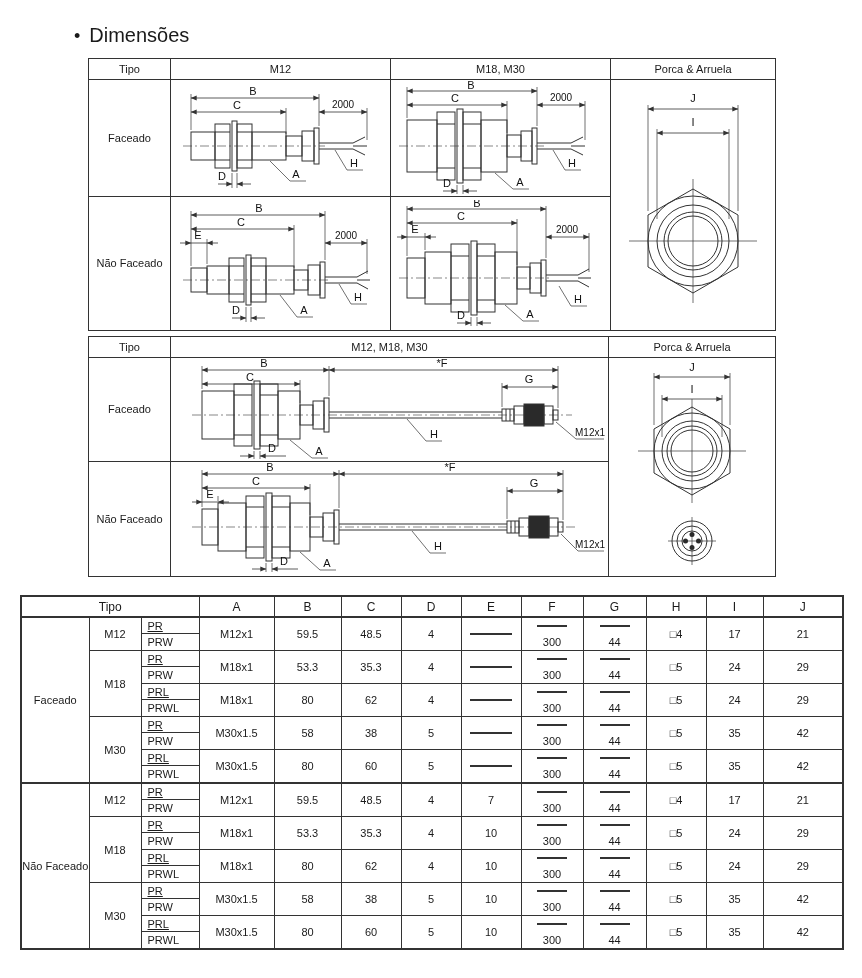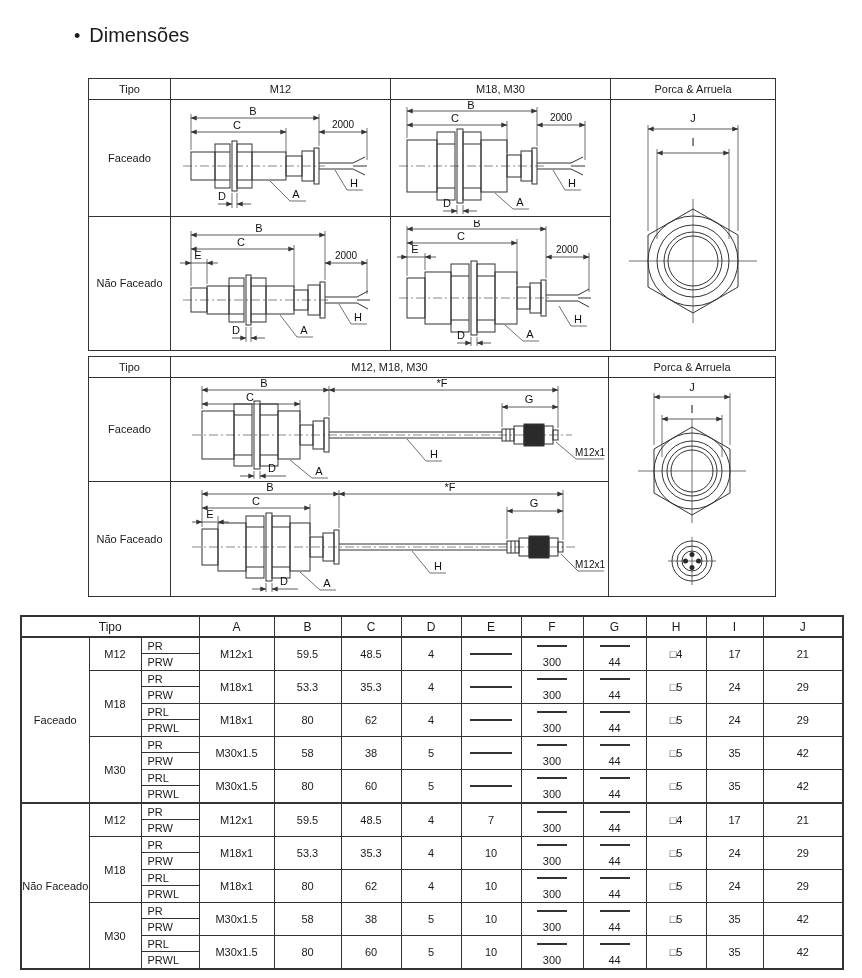--- a/index.html
+++ b/index.html
@@ -4,21 +4,21 @@
 <style>
   * { box-sizing: border-box; }
   html,body { margin:0; padding:0; }
   body {
     width:862px; height:978px; background:#ffffff; position:relative;
     font-family:"Liberation Sans","DejaVu Sans",sans-serif; color:#1a1a1a;
   }
   .title { position:absolute; left:74px; top:24px; font-size:20px; color:#1a1a1a; display:flex; align-items:center; gap:9px; }
   .title .bullet { font-size:18px; line-height:1; }
 
-  table { border-collapse:collapse;margin-top:20px; }
+  table { border-collapse:collapse; }
   .diag { position:absolute; background:#fff; }
   .diag th, .diag td { border:1px solid #333; padding:0; text-align:center; vertical-align:middle; font-weight:normal; font-size:11px; color:#1a1a1a; }
   .diag th { height:21px; }
   #t1 { left:88px; top:58px; }
   #t2 { left:88px; top:336px; }
   .rowlabel { width:82px; line-height:1.5; }
 
   svg { display:block; margin:0 auto; }
   .s    { stroke:#333; fill:none; stroke-width:1; }
   .fdark{ stroke:#333; fill:#2a2a2a; stroke-width:1; }
@@ -26,21 +26,21 @@
   .ext  { stroke:#333; stroke-width:0.7; fill:none; }
   .axis { stroke:#555; stroke-width:0.7; fill:none; stroke-dasharray:9 3 2 3; }
   svg text { font-family:"Liberation Sans","DejaVu Sans",sans-serif; font-size:11px; fill:#111; }
   svg text.sm { font-size:10px; }
 
   #dim-table { position:absolute; left:20px; top:595px; width:822px; table-layout:fixed; font-size:11px; border:2px solid #333; }
   #dim-table th { font-size:12px; font-weight:normal; height:21px; border:1px solid #333; border-bottom:2px solid #333; background:#fff; }
   #dim-table td { border:1px solid #333; text-align:center; vertical-align:middle; padding:0; height:33px; }
   #dim-table tr.sec-top td { border-top:2px solid #333; }
   .model { height:16px; line-height:16px; text-align:left; padding-left:6px; }
-  .model-top { border-bottom:1px solid #333; }
+  .model-top { border-bottom:1px solid #333;text-decoration:underline; }
   .fg-half { height:16px; display:flex; align-items:center; justify-content:center; }
   .dash { width:30px; height:0; border-top:2px solid #333; margin:0 auto; }
   .dash-wide { width:42px; }
 </style>
 </head>
 <body>
 
 <svg width="0" height="0" style="position:absolute">
   <defs>
     <marker id="mA" viewBox="0 0 10 10" refX="9.5" refY="5" markerWidth="9" markerHeight="6" markerUnits="userSpaceOnUse" orient="auto-start-reverse">

